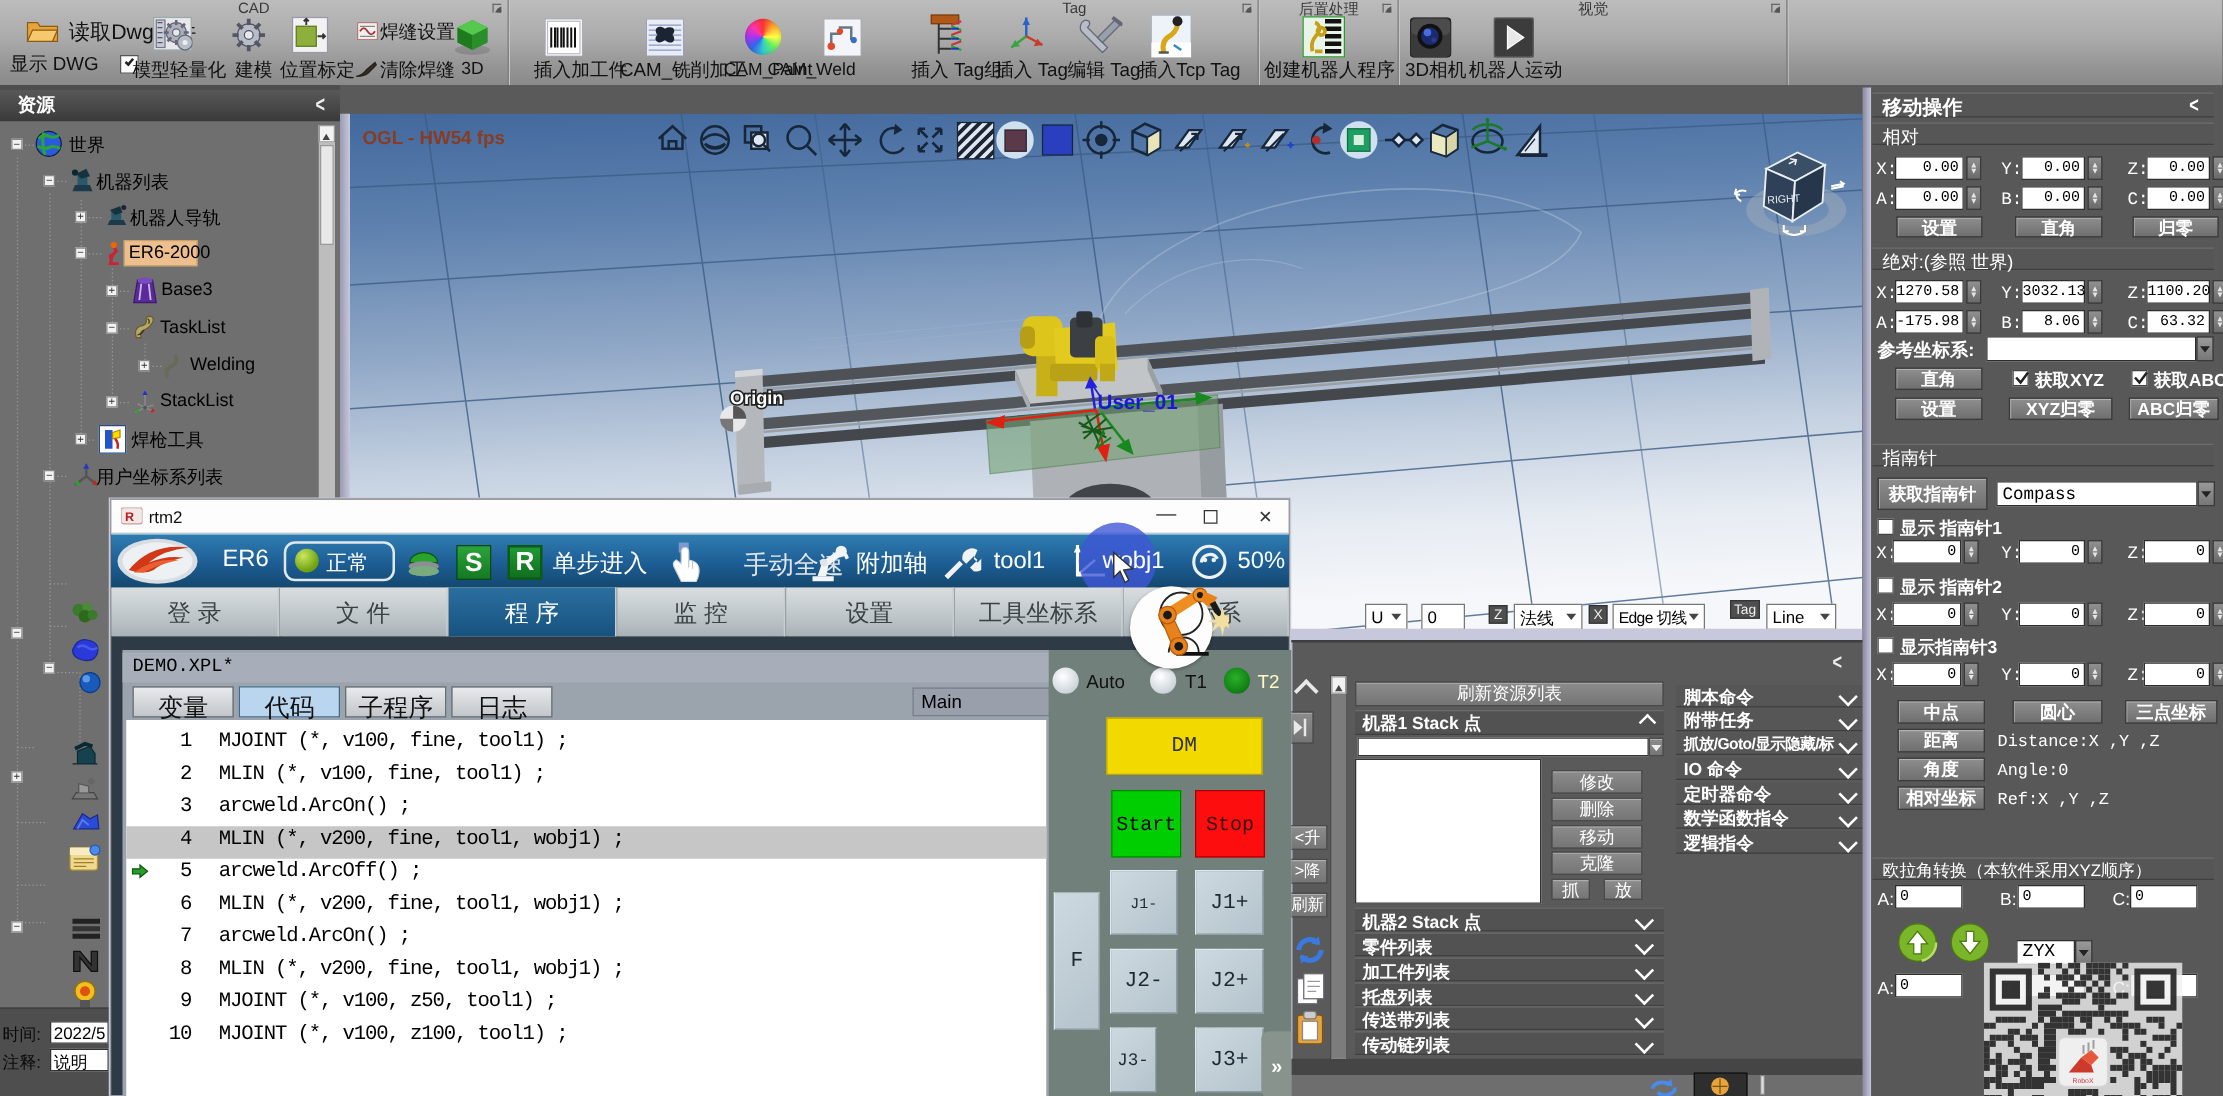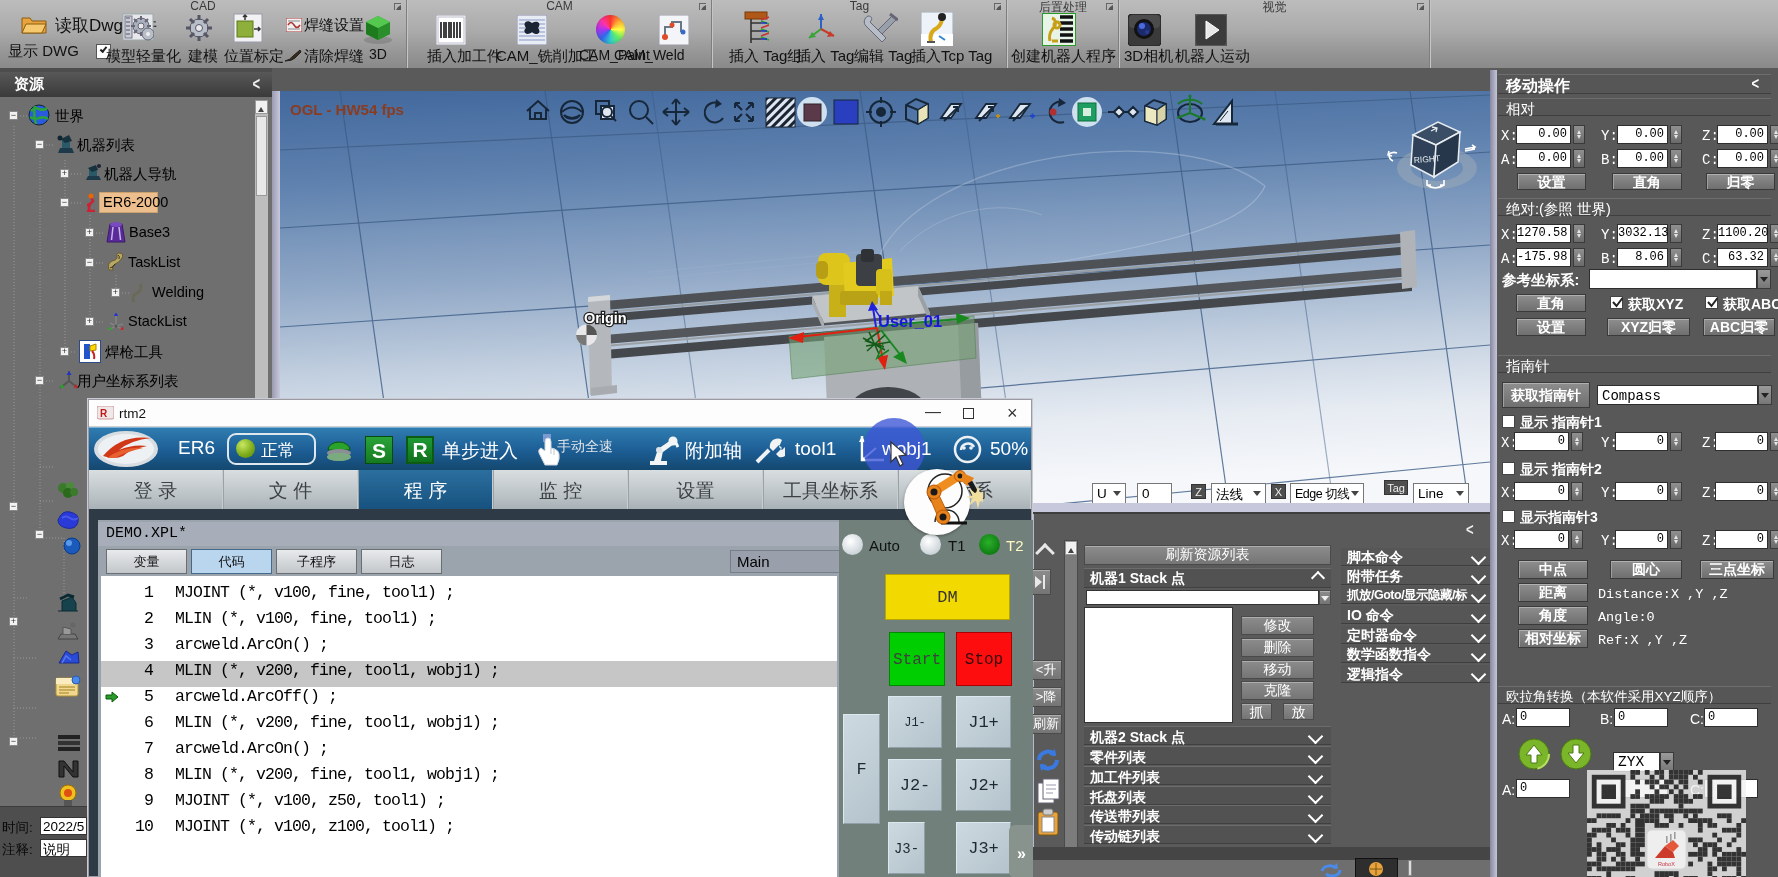--- a/index.html
+++ b/index.html
@@ -55,33 +55,29 @@
 #rtitle{position:absolute;left:0;top:0;width:942px;height:27px;background:#fdfdfd;border-bottom:1px solid #d0d0d0}
 #rblue{position:absolute;left:0;top:27px;width:942px;height:43px;background:linear-gradient(#2f7cb0,#1c5d94 55%,#14486f);border-top:1px solid #7fb2d9}
 .bw{position:absolute;color:#fff;white-space:nowrap}
 #rmenu{position:absolute;left:0;top:70px;width:942px;height:39px;background:linear-gradient(#d9dee0,#b9c1c5 70%,#a8b1b6)}
 .mitem{position:absolute;top:0;height:39px;color:#3c4144;font-size:19px;text-align:center;padding-top:8px;border-right:1px solid #c8cdd0;box-shadow:1px 0 0 #9aa2a6}
 #rcontent{position:absolute;left:9px;top:120px;width:742px;height:358px;background:#9ba3ad}
 #codebox{position:absolute;left:3px;top:56px;width:736px;height:302px;background:#fff;font-family:"Liberation Mono",monospace;font-size:16.5px;letter-spacing:-0.9px;color:#000}
 .cline{position:absolute;left:0;width:736px;height:26px;white-space:pre}
 .lnum{position:absolute;left:22px;width:30px;text-align:right}
 .lcode{position:absolute;left:74px}
-.ctab{position:absolute;top:29px;height:25px;background:linear-gradient(#e8eaec,#c2c6ca);border:1px solid #6a6f73;color:#111;font-size:13px;text-align:center;padding-top:3px}
+.ctab{position:absolute;top:29px;height:25px;background:linear-gradient(#e8eaec,#c2c6ca);border:1px solid #6a6f73;color:#111;font-size:20px;text-align:center;padding-top:3px}
 #pendant{position:absolute;left:750px;top:120px;width:194px;height:358px;background:#71807a}
 .pbtn{position:absolute;background:linear-gradient(135deg,#cdd9e0,#b4c3cc);border:1px solid #8fa0a8;border-top-color:#dde8ee;border-left-color:#dde8ee;color:#1c2b33;font-family:"Liberation Mono",monospace;text-align:center}
 </style></head>
 <body>
 <div id="root">
 <div id="ribbon">
  <div class="rgrp" style="left:0;width:407px">
         <div class="rglabel">CAD</div>
-        <div class="rgexp"></div>
-      </div>
- <div class="rgrp" style="left:408px;width:304px">
-        <div class="rglabel">CAM</div>
         <div class="rgexp"></div>
       </div>
  <div class="rgrp" style="left:713px;width:294px">
         <div class="rglabel">Tag</div>
         <div class="rgexp"></div>
       </div>
  <div class="rgrp" style="left:1120px;width:310px">
         <div class="rglabel">视觉</div>
         <div class="rgexp"></div>
       </div>
@@ -804,21 +800,21 @@
           <ellipse cx="13" cy="21" rx="12" ry="4" fill="#3a9a3a" opacity="0.5"></ellipse>
         </svg>
   <div class="abs" style="left:276px;top:8px;width:28px;height:28px;background:linear-gradient(#2aa33a,#157a20);border:1px solid #0a4a10;color:#fff;font-size:21px;font-weight:bold;text-align:center;line-height:27px">S</div>
   <div class="abs" style="left:317px;top:8px;width:28px;height:28px;background:linear-gradient(#1f9a35,#10701c);border:2px solid #0c5a14;color:#fff;font-size:21px;font-weight:bold;text-align:center;line-height:24px">R</div>
   <div class="bw" style="left:353px;top:10px;font-size:19px">单步进入</div>
   <svg class="abs" style="left:444px;top:5px" width="30" height="34">
           <rect x="10" y="1" width="8" height="8" fill="#7a9ad0"></rect>
           <path d="M12 32 L7 22 Q4 17 8 15 L12 18 L12 9 Q12 5 15 5 Q18 5 18 9 L18 15 Q25 16 26 21 Q27 26 24 32 Z" fill="#fff" stroke="#cdd5dd"></path>
           <path d="M18 15 v6 M21 16 v6" stroke="#bcc6d0" fill="none"></path>
         </svg>
-  <div class="bw" style="left:468px;top:10px;font-size:14px;color:#e2e6ea">手动全速</div>
+  <div class="bw" style="left:506px;top:10px;font-size:20px;color:#e2e6ea">手动全速</div>
   <svg class="abs" style="left:560px;top:6px" width="30" height="32">
           <rect x="1" y="27" width="17" height="4" fill="#f2f4f6"></rect>
           <path d="M5 27 L9 15 L14 17 L12 27 Z" fill="#f2f4f6"></path>
           <path d="M9 15 L22 6 L25 10 L14 18 Z" fill="#f2f4f6"></path>
           <circle cx="24" cy="7" r="4.5" fill="#f2f4f6"></circle>
           <circle cx="10" cy="16" r="3" fill="#dfe4e8"></circle>
           <path d="M27 9 l2 4" stroke="#f2f4f6" stroke-width="3"></path>
         </svg>
   <div class="bw" style="left:596px;top:10px;font-size:19px">附加轴</div>
   <svg class="abs" style="left:666px;top:9px" width="30" height="27">
@@ -878,21 +874,21 @@
   </div>
  </div>
  <div id="pendant">
   <div class="abs" style="left:3px;top:14px;width:21px;height:21px;border-radius:50%;background:radial-gradient(circle at 40% 35%,#fff,#cdd5da 70%,#9aa5ac)"></div>
         <div class="abs" style="left:30px;top:17px;font-size:15px;color:#111">Auto</div>
   <div class="abs" style="left:81px;top:14px;width:21px;height:21px;border-radius:50%;background:radial-gradient(circle at 40% 35%,#fff,#cdd5da 70%,#9aa5ac)"></div>
         <div class="abs" style="left:109px;top:17px;font-size:15px;color:#111">T1</div>
   <div class="abs" style="left:140px;top:14px;width:21px;height:21px;border-radius:50%;background:radial-gradient(circle at 45% 40%,#2ab02a,#0e7a12 75%,#0a5a0e)"></div>
         <div class="abs" style="left:167px;top:17px;font-size:15px;color:#fef9c3">T2</div>
   <div class="abs" style="left:46px;top:54px;width:125px;height:46px;background:#f2da00;border:1px solid #b8a400;color:#333;font-size:17px;text-align:center;line-height:46px;font-family:'Liberation Mono',monospace">DM</div>
-  <div class="abs" style="left:50px;top:112px;width:56px;height:54px;background:#00ce00;border:1px solid #008800;color:#404040;font-size:16px;text-align:center;line-height:54px;font-family:'Liberation Mono',monospace">Start</div>
+  <div class="abs" style="left:50px;top:112px;width:56px;height:54px;background:#00ce00;border:1px solid #008800;color:#000000;font-size:16px;text-align:center;line-height:54px;font-family:'Liberation Mono',monospace">Start</div>
   <div class="abs" style="left:117px;top:112px;width:56px;height:54px;background:#fd0d0d;border:1px solid #aa0000;color:#330d0d;font-size:16px;text-align:center;line-height:54px;font-family:'Liberation Mono',monospace">Stop</div>
   <div class="pbtn" style="left:49px;top:176px;width:54px;height:52px;font-size:12px;line-height:52px">J1-</div>
   <div class="pbtn" style="left:117px;top:176px;width:55px;height:52px;font-size:17px;line-height:52px">J1+</div>
   <div class="pbtn" style="left:49px;top:239px;width:54px;height:52px;font-size:17px;line-height:52px">J2-</div>
   <div class="pbtn" style="left:117px;top:239px;width:55px;height:52px;font-size:17px;line-height:52px">J2+</div>
   <div class="pbtn" style="left:49px;top:302px;width:37px;height:52px;font-size:14px;line-height:52px">J3-</div>
   <div class="pbtn" style="left:117px;top:302px;width:55px;height:52px;font-size:17px;line-height:52px">J3+</div>
   <div class="pbtn" style="left:4px;top:194px;width:37px;height:110px;font-size:17px;line-height:110px">F</div>
   <div class="abs" style="left:170px;top:305px;width:24px;height:53px;background:#87938c;border-radius:6px 0 0 6px"></div>
   <div class="abs" style="left:178px;top:325px;color:#fff;font-size:16px;font-weight:bold">»</div>

